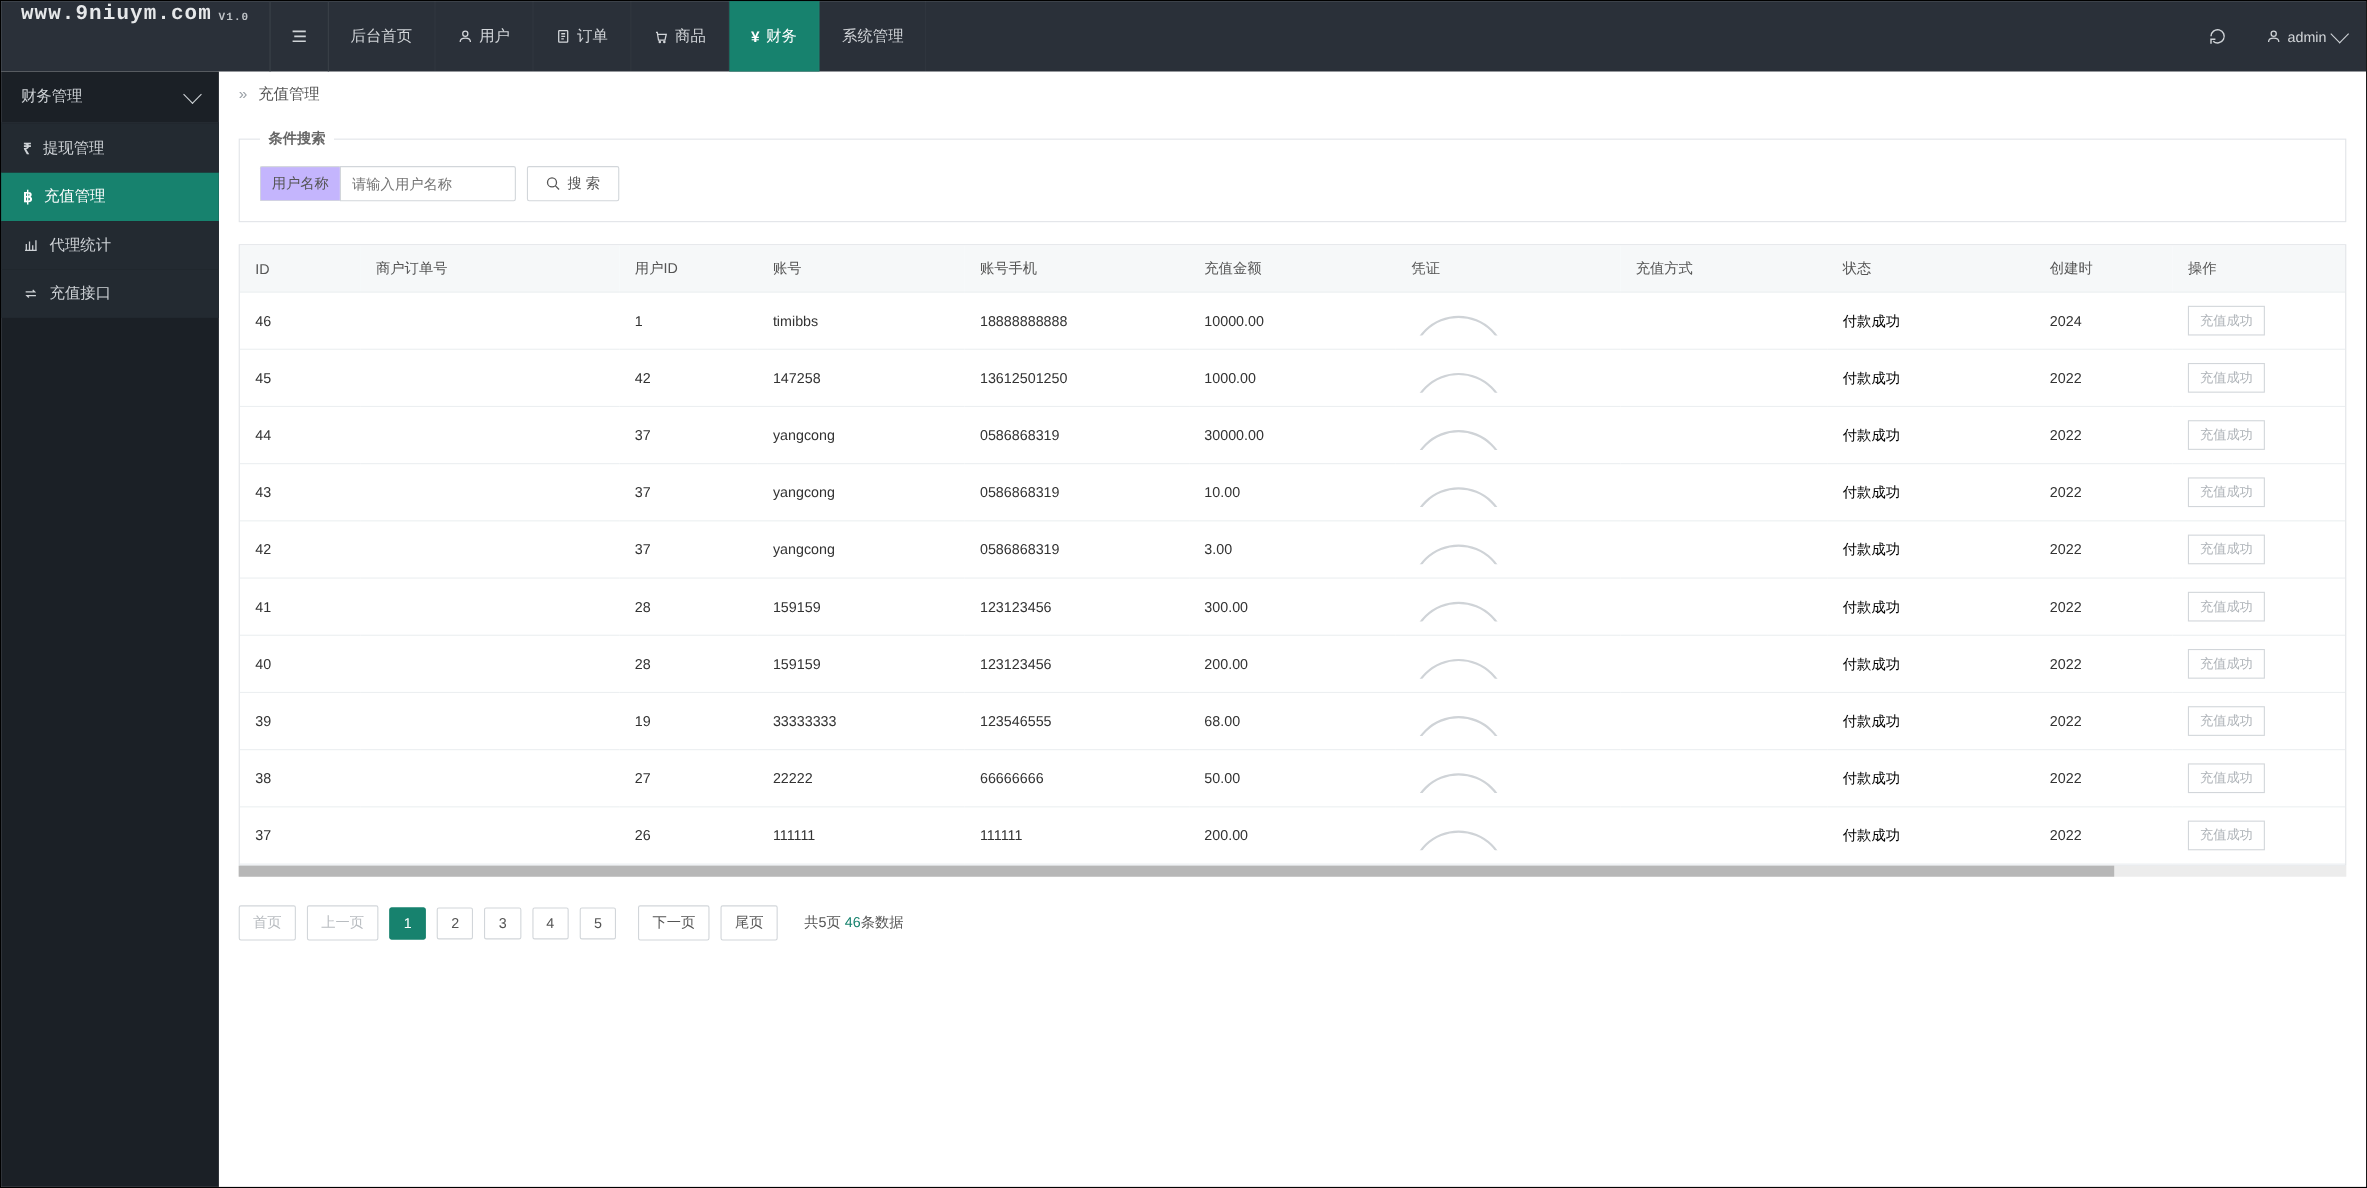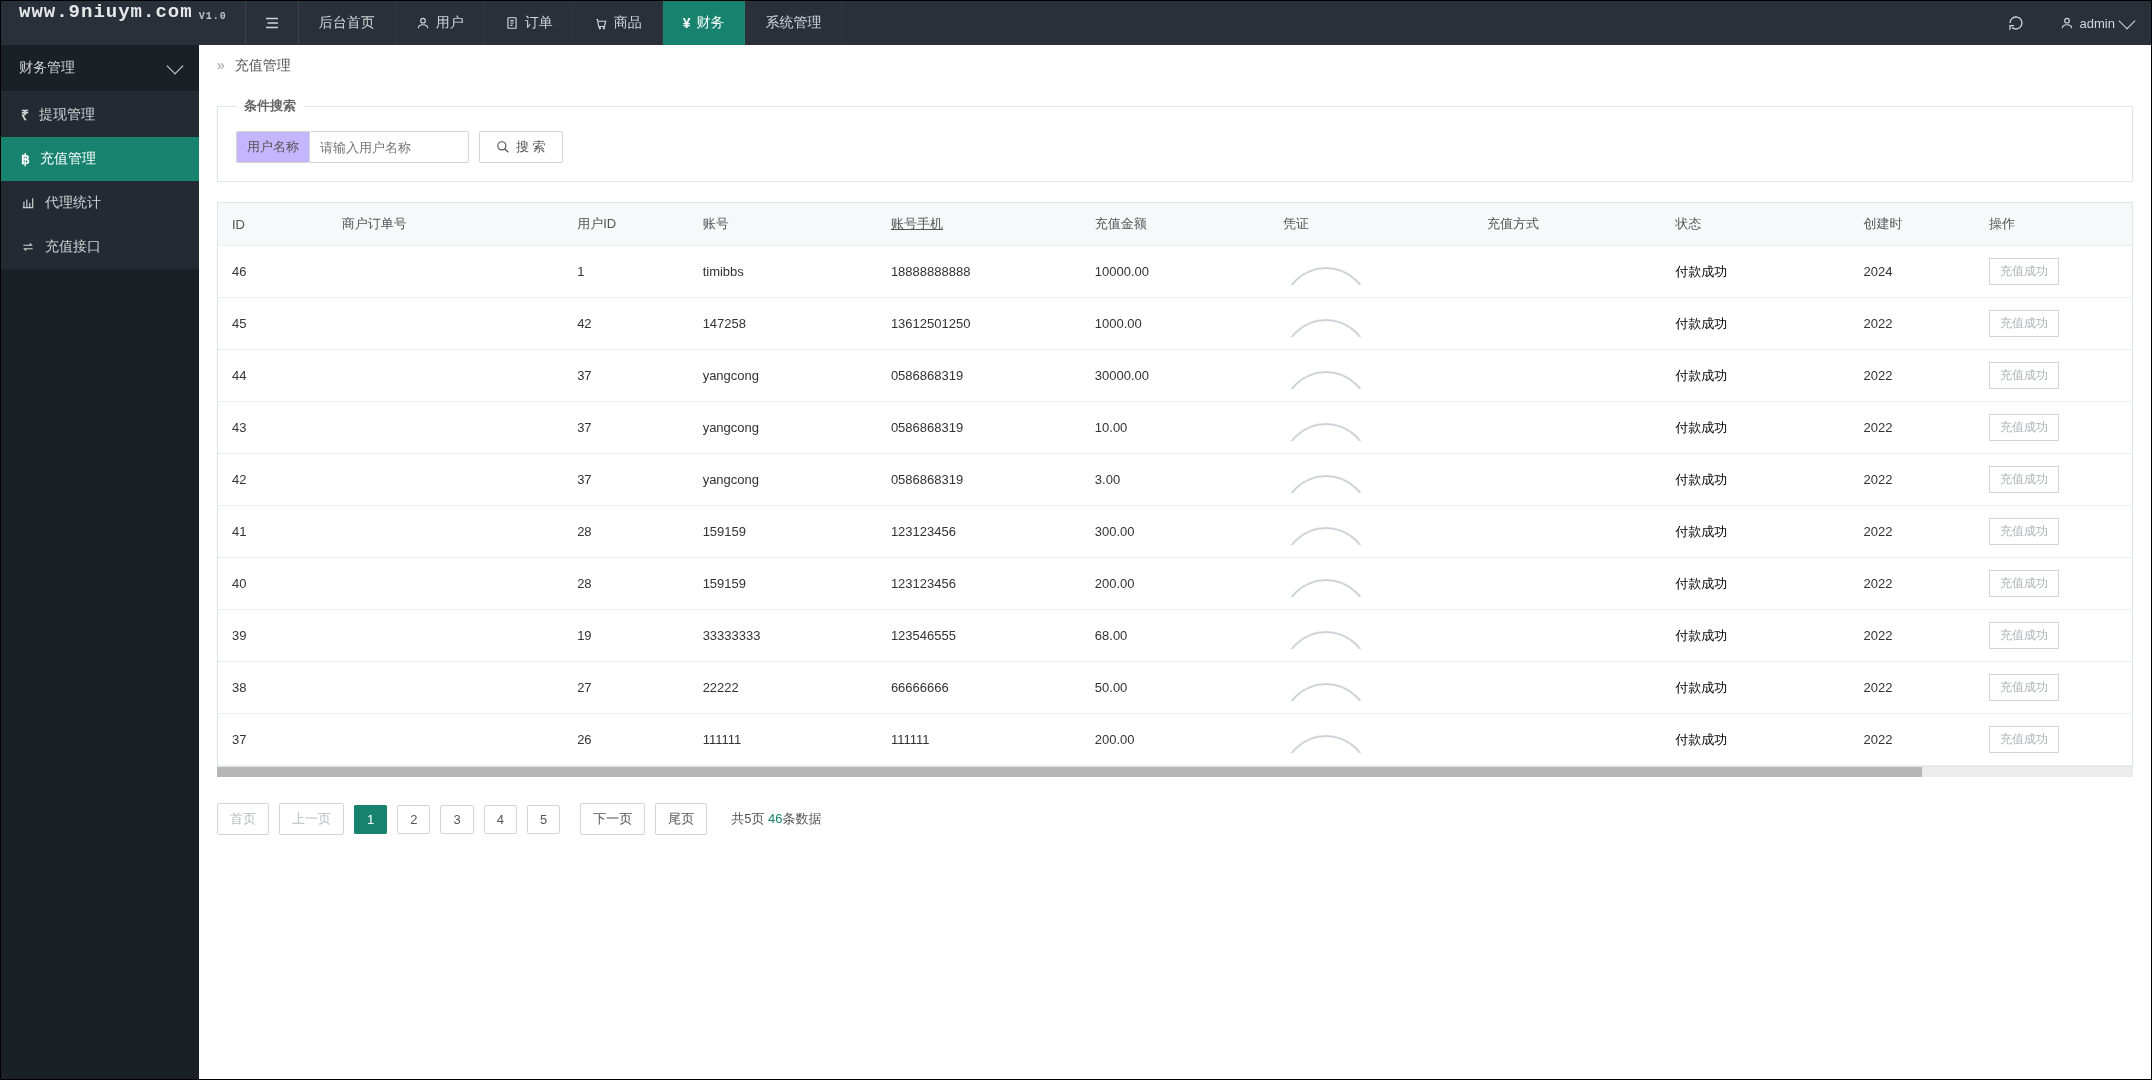--- a/index.html
+++ b/index.html
@@ -10,21 +10,21 @@
     color: #333;
     background: #fff;
     border: 1px solid #000;
     overflow: hidden;
   }
   .app { display: flex; flex-direction: column; height: 100%; }
 
   
   .topbar {
     display: flex; align-items: stretch;
-    background: #2a3039; color: #d3d6da; height: 44px; flex: none;
+    background: #2a3039; color: #d3d6da; height: 64px; flex: none;
   }
   .brand {
     display: flex; align-items: baseline; gap: 6px;
     padding: 0 18px; font-family: "Courier New", monospace;
     font-weight: bold; color: #e6e8ea; font-size: 19px;
     letter-spacing: 1px; min-width: 198px;
   }
   .brand .version { font-size: 10px; color: #bfc3c7; align-self: flex-start; margin-top: 10px;}
   .menu-toggle {
     width: 54px; display:flex; align-items:center; justify-content:center;
@@ -95,21 +95,21 @@
     margin-top:20px; border:1px solid #e1e4e8; overflow-x:auto;
     flex-shrink:1; min-height:0;
   }
   table { border-collapse:collapse; width:100%; min-width:1400px; font-size:13px; }
   th, td { text-align:left; padding:12px 14px; border-bottom:1px solid #eceff1; white-space:nowrap; }
   thead th { background:#f6f8f9; color:#555; font-weight:500; }
   .col-id { width:70px; }
   .col-merchant { width:150px; }
   .col-uid { width:80px; }
   .col-acct { width:120px; }
-  .col-phone { width:130px;text-decoration:underline; }
+  .col-phone { width:130px; }
   .col-amount { width:120px; }
   .col-proof { width:130px; }
   .col-method { width:120px; }
   .col-status { width:120px; }
   .col-time { width:80px; }
   .col-op { width:100px; }
   .status-ok { color:#000000; font-weight:500;font-family:Liberation Mono, monospace; }
   .proof {
     width:86px; height:26px; overflow:hidden; position:relative;
   }

